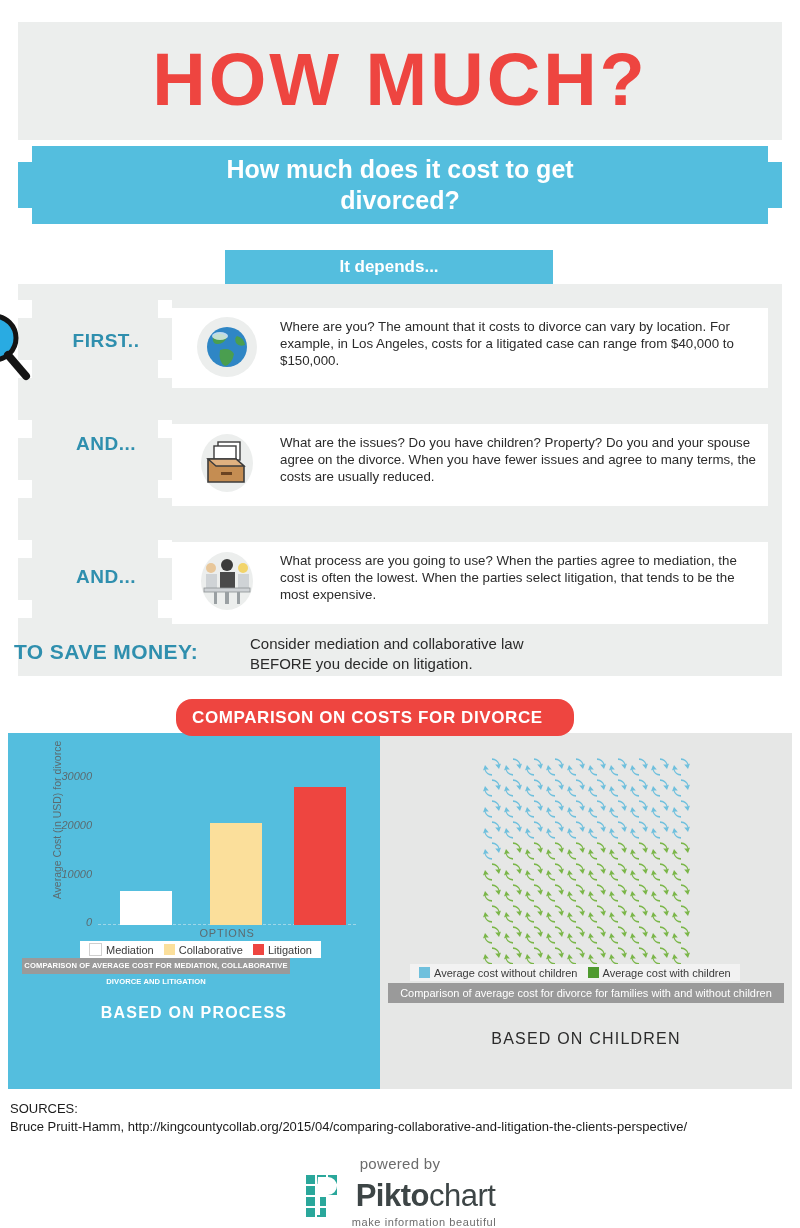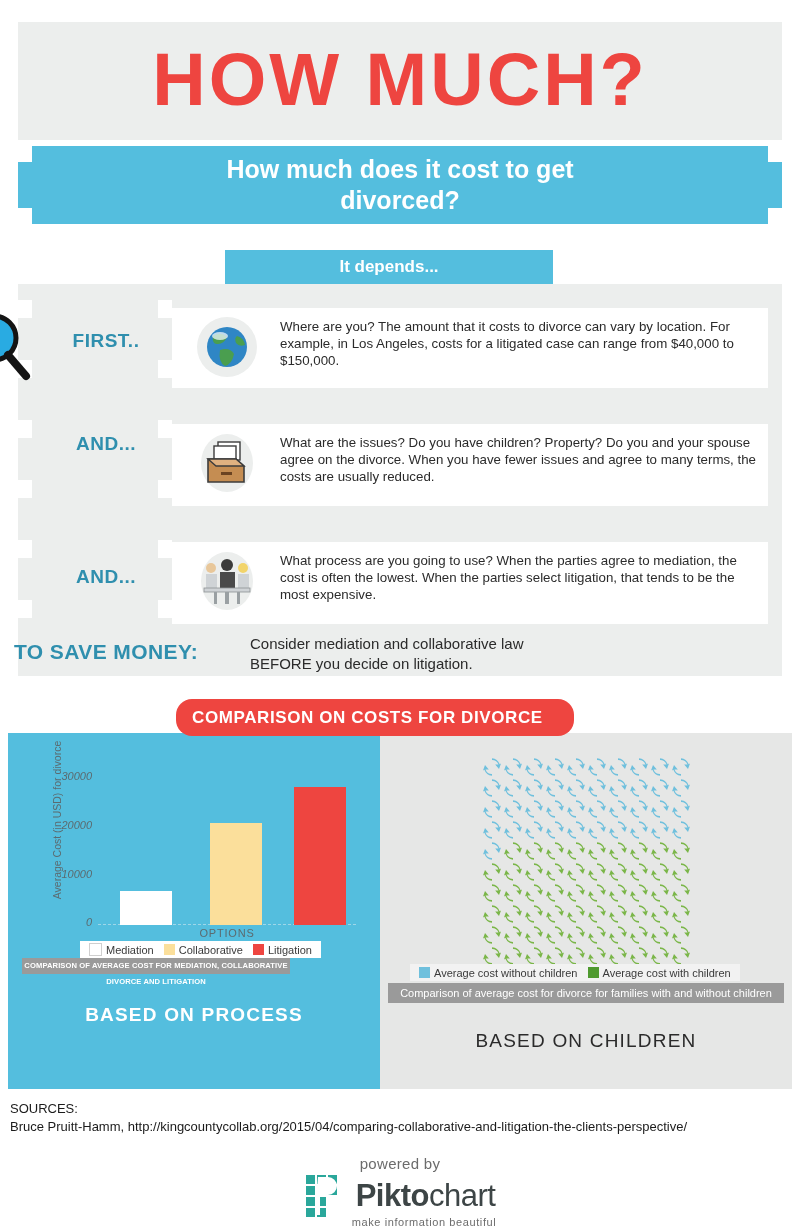--- a/index.html
+++ b/index.html
@@ -190,21 +190,21 @@
     position: absolute;
     left: 380px; top: 733px;
     width: 412px; height: 356px;
     background: #e6e7e6;
     z-index: 2;
   }
 
   .panel-title {
     position: absolute;
     text-align: center;
-    font-size: 19px;
+    font-size: 16px;
     letter-spacing: 1.2px;
     font-family: "Liberation Sans", sans-serif;
   }
   .pt-left {
     left: 8px; top: 1004px; width: 372px;
     color: #ffffff;
     font-weight: bold;
     z-index: 5;
   }
   .pt-right {

